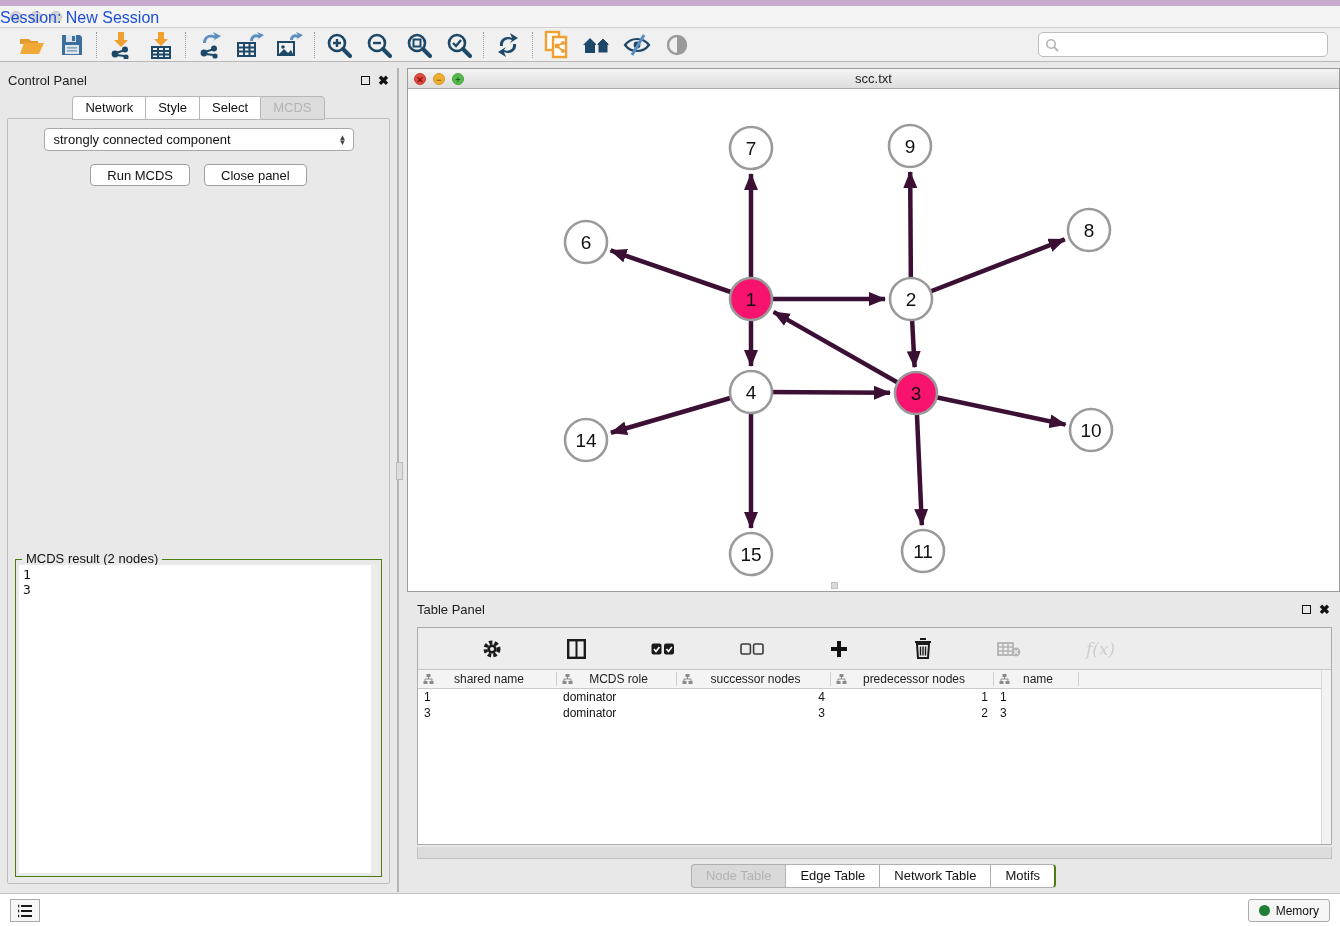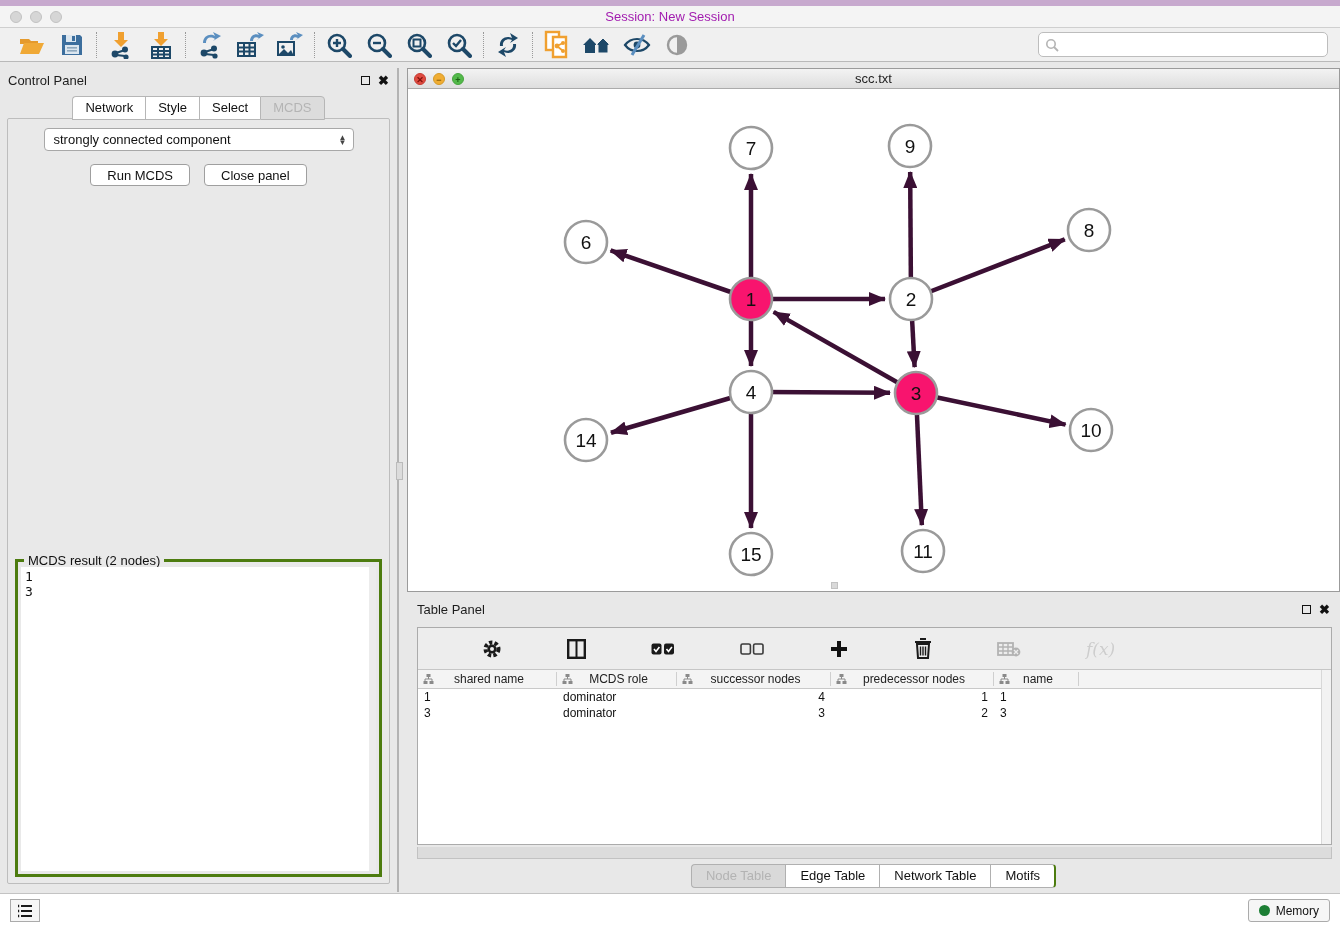--- a/index.html
+++ b/index.html
@@ -3,21 +3,21 @@
 <meta charset="utf-8">
 <style>
   * { margin:0; padding:0; box-sizing:border-box; }
   html,body { width:1340px; height:926px; font-family:"Liberation Sans", sans-serif; background:#e8e8e8; overflow:hidden; position:relative; }
 
   
   .desktop-strip { position:absolute; left:0; top:0; width:1340px; height:6px; background:#c7a9ce; }
   .titlebar { position:absolute; left:0; top:6px; width:1340px; height:22px; background:#f4f4f4; border-bottom:1px solid #cfcfcf; }
   .traffic-inactive { position:absolute; left:10px; top:5px; display:flex; gap:8px; }
   .traffic-inactive span { width:12px; height:12px; border-radius:50%; background:#d6d6d6; border:1px solid #c2c2c2; }
-  .win-title { position:absolute; left:0; right:0; top:3px; text-align:center; font-size:13px; color:#a21caf; }
+  .win-title { position:absolute; left:0; right:0; top:3px; font-size:16px; color:#1d4ed8; }
 
   .toolbar { position:absolute; left:0; top:28px; width:1340px; height:34px; background:#f0f0f0; border-bottom:1px solid #b9b9b9; display:flex; align-items:center; padding-left:8px; }
   .tb-group { display:flex; align-items:center; gap:10px; padding:0 9px; }
   .tb-sep { width:1px; height:26px; border-left:1px dotted #9a9a9a; }
   .tb-btn { width:30px; height:28px; display:flex; align-items:center; justify-content:center; }
   .search-wrap { position:absolute; right:12px; top:4px; width:290px; height:25px; background:#fff; border:1px solid #bdbdbd; border-radius:5px; display:flex; align-items:center; padding-left:6px; }
   .search-wrap svg { opacity:.55; }
 
   
   .control-panel { position:absolute; left:0; top:68px; width:397px; height:824px; background:#e8e8e8; }
@@ -29,21 +29,21 @@
   .cp-tab { font-size:13px; padding:3px 12px 4px; background:#fff; border:1px solid #b6b6b6; border-right:none; color:#111; }
   .cp-tab:first-child { border-top-left-radius:4px; }
   .cp-tab:last-child { border-right:1px solid #b6b6b6; border-top-right-radius:4px; }
   .cp-tab.active { background:#dcdcdc; color:#b4b4b4; }
   .cp-body { position:absolute; left:7px; right:7px; top:50px; bottom:8px; background:#e9e9e9; border:1px solid #bdbdbd; border-radius:2px; }
   .opt-label { text-align:center; margin-top:22px; font-size:13px; font-weight:bold; color:#111; }
   .criterion { margin:9px auto 0; width:310px; height:23px; background:#fff; border:1px solid #a8a8a8; border-radius:4px; display:flex; align-items:center; font-size:13px; padding-left:9px; color:#111; }
   .criterion .updown { margin-left:auto; margin-right:6px; display:flex; flex-direction:column; line-height:5px; font-size:8px; color:#444; }
   .cp-buttons { display:flex; justify-content:center; gap:14px; margin-top:13px; }
   .cp-btn { height:22px; padding:0 16px; background:#fff; border:1px solid #9f9f9f; border-radius:4px; font-size:13px; color:#111; display:flex; align-items:center; }
-  .result-group { position:absolute; left:7px; right:7px; top:440px; bottom:6px; border:3px solid #4d7c0f;text-decoration:underline; }
+  .result-group { position:absolute; left:7px; right:7px; top:440px; bottom:6px; border:1px solid #4d7c0f;text-decoration:underline; }
   .result-legend { position:absolute; left:6px; top:-9px; background:#e9e9e9; padding:0 4px; font-size:13px; color:#111; }
   .result-area { position:absolute; left:3px; right:3px; top:5px; bottom:3px; background:#fff; font-family:"DejaVu Sans Mono", monospace; font-size:13px; color:#111; padding:2px 4px; white-space:pre-line; }
   .result-scroll { position:absolute; right:3px; top:5px; width:7px; bottom:3px; background:#ececec; }
   .cp-divider { position:absolute; left:397px; top:68px; width:2px; height:824px; background:#b3b3b3; }
   .cp-handle { position:absolute; left:396px; top:462px; width:7px; height:18px; background:#dcdcdc; border:1px solid #bbb; }
 
   
   .net-window { position:absolute; left:407px; top:68px; width:933px; height:524px; border:1px solid #9b9b9b; background:#fff; }
   .net-titlebar { height:20px; background:linear-gradient(#f3f3f3,#dedede); border-bottom:1px solid #ababab; position:relative; }
   .net-title { text-align:center; font-size:13px; color:#222; line-height:20px; }

